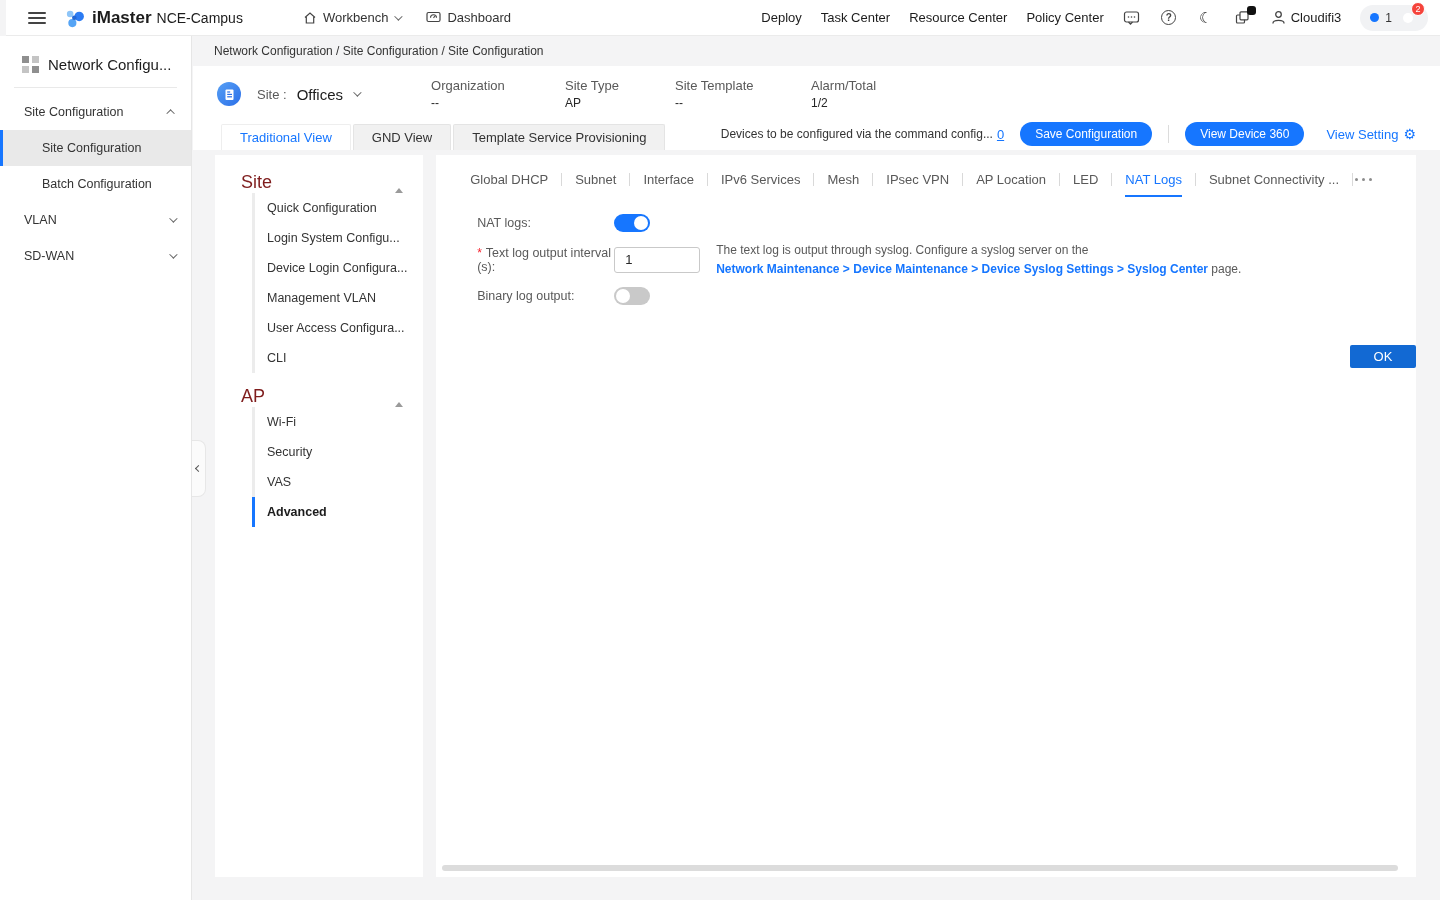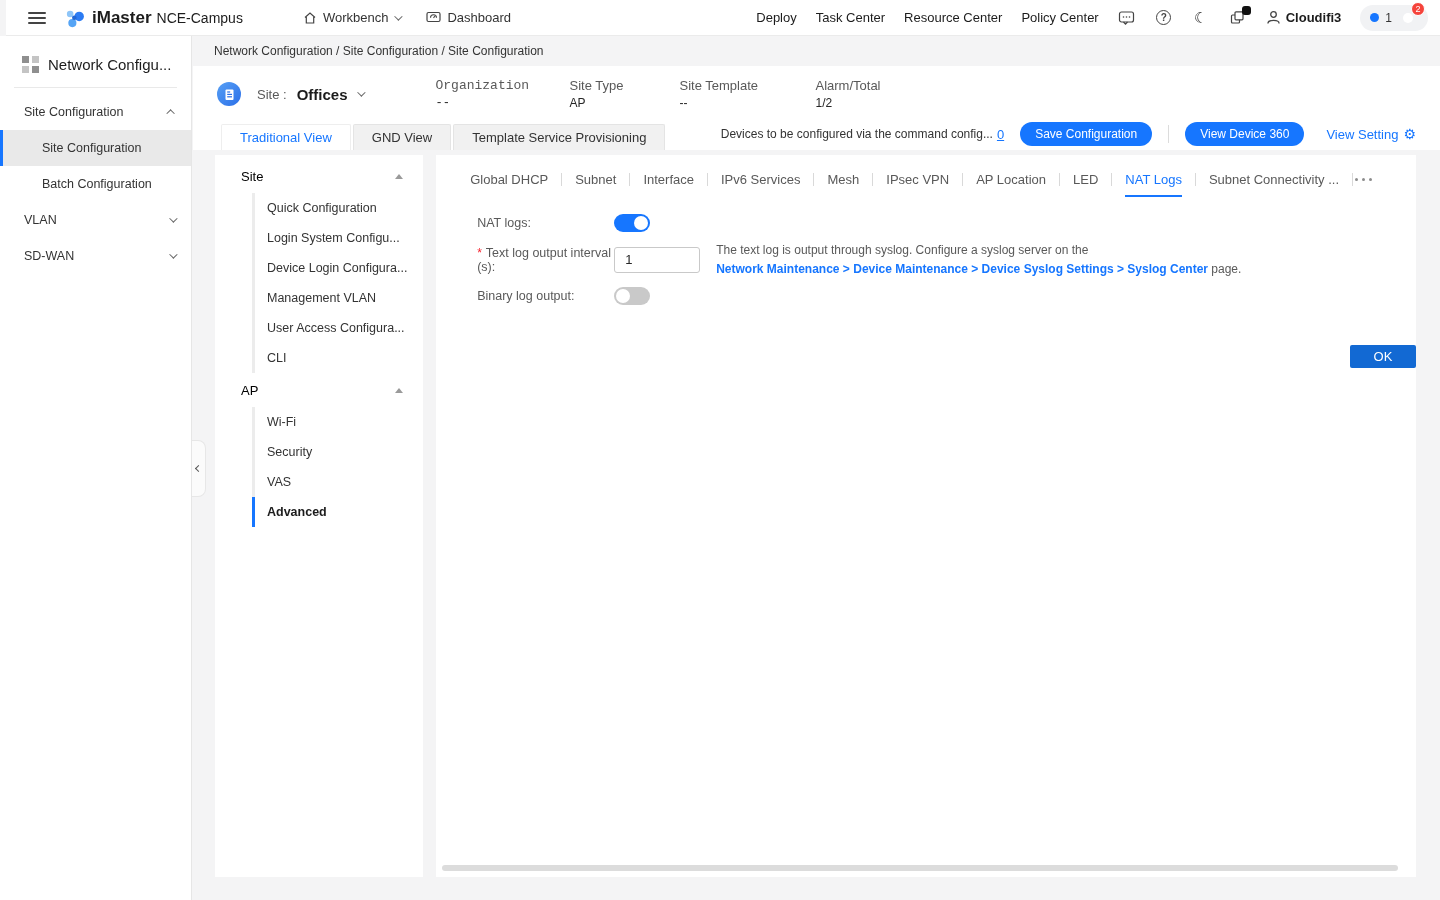--- a/index.html
+++ b/index.html
@@ -22,21 +22,21 @@
   .chev.down { transform:rotate(45deg) translateY(-2px); }
   .chev.up   { transform:rotate(-135deg) translateY(-2px); }
   .chev.left { transform:rotate(135deg); }
   .tb-right { margin-left:auto; display:flex; align-items:center; gap:19px; padding-right:18px; }
   .tb-link { font-size:13px; color:#1c1c1c; cursor:pointer; white-space:nowrap; }
   .tb-icon { width:18px; height:18px; display:flex; align-items:center; justify-content:center; cursor:pointer; position:relative; }
   .help-circle { width:15px; height:15px; border:1.3px solid #444; border-radius:50%; font-size:10px;
                  display:flex; align-items:center; justify-content:center; color:#444; font-weight:bold; }
   .moon { font-size:15px; color:#333; line-height:1; }
   .badge-mini { position:absolute; top:-3px; right:-4px; width:9px; height:9px; background:#111; border-radius:3px; }
-  .user-chip { display:flex; align-items:center; gap:5px; font-size:13px; color:#1c1c1c; cursor:pointer;font-weight:bold; }
+  .user-chip { display:flex; align-items:center; gap:5px; font-size:13px; color:#1c1c1c; cursor:pointer; }
   .status-pill { display:flex; align-items:center; gap:6px; background:#f1f2f4; border-radius:13px; padding:3px 10px 3px 10px; }
   .blue-dot { width:9px; height:9px; border-radius:50%; background:#1676ff; }
   .alarm-num { font-size:12px; color:#333; }
   .ring-wrap { position:relative; width:20px; height:20px; }
   .ring { width:20px; height:20px; border-radius:50%;
           background:conic-gradient(#ffa200 0 28%, #37a5ea 28% 52%, #f25fa0 52% 82%, #ff7a45 82% 100%); position:relative; }
   .ring::after { content:""; position:absolute; left:5px; top:5px; width:10px; height:10px; border-radius:50%; background:#fff; }
   .badge-red { position:absolute; top:-6px; right:-7px; min-width:14px; height:14px; border-radius:8px; background:#f5433b;
                color:#fff; font-size:9px; display:flex; align-items:center; justify-content:center; padding:0 3px; border:1.5px solid #fff; }
 
@@ -61,26 +61,26 @@
 
   
   .content { position:absolute; top:36px; left:193px; right:0; bottom:0; }
   .breadcrumb { height:30px; display:flex; align-items:center; padding-left:21px; font-size:12px; color:#333; }
 
   .band { background:#fff; height:84px; }
   .site-row { height:56px; display:flex; align-items:center; padding-left:24px; }
   .site-icon { width:24px; height:24px; border-radius:50%; background:linear-gradient(135deg,#57a0f5,#2b6fe8);
                display:flex; align-items:center; justify-content:center; }
   .site-label { font-size:13px; color:#595959; margin-left:16px; }
-  .site-name { font-size:15px; font-weight:bold; color:#1c1c1c; margin-left:10px; cursor:pointer; }
+  .site-name { font-size:15px; font-weight:normal; color:#1c1c1c; margin-left:10px; cursor:pointer; }
   .site-name-chev { margin-left:10px; cursor:pointer; }
   .hdr-field { margin-left:0; }
   .hdr-field .f-label { font-size:13px; color:#595959; }
   .hdr-field .f-value { font-size:12px; color:#262626; margin-top:3px; }
-  .f-org { margin-left:72px; width:134px;font-family:Liberation Mono, monospace; }
+  .f-org { margin-left:72px; width:134px; }
   .f-type { width:110px; }
   .f-tpl { width:136px; }
 
   .tabs-row { height:28px; display:flex; align-items:flex-end; padding-left:28px; }
   .vtab { height:26px; display:flex; align-items:center; padding:0 18px; font-size:13px; color:#333;
           background:#f1f1f1; border:1px solid #e4e4e4; border-bottom:none; margin-right:2px; cursor:pointer;
           border-radius:2px 2px 0 0; white-space:nowrap; }
   .vtab.active { background:#fff; color:#1676ff; border-color:#eee; }
   .tabs-right { margin-left:auto; display:flex; align-items:center; padding-right:24px; padding-bottom:4px; }
   .devices-note { font-size:12px; color:#333; }
@@ -88,21 +88,21 @@
   .pill-btn { height:24px; border:none; border-radius:12px; background:#1676ff; color:#fff; font-size:12px;
               padding:0 15px; margin-left:16px; cursor:pointer; font-family:"Liberation Sans",sans-serif; }
   .v-divider { width:1px; height:18px; background:#dcdcdc; margin-left:16px; }
   .view-setting { display:flex; align-items:center; gap:5px; font-size:13px; color:#1676ff; margin-left:22px; cursor:pointer; }
   .gear { font-size:14px; color:#1676ff; line-height:1; }
 
   .panels { display:flex; margin:5px 24px 0 22px; height:722px; }
 
   
   .tree-panel { width:212px; background:#fff; margin-right:13px; padding-top:4px; overflow:hidden; }
-  .tree-group-hd { height:34px; display:flex; align-items:center; padding:0 20px 0 26px; font-size:13px; color:#000000; cursor:pointer; }
+  .tree-group-hd { height:34px; display:flex; align-items:flex-end; padding:0 20px 0 26px; font-size:18px; color:#7f1d1d; cursor:pointer; }
   .tree-group-hd .tri-up { margin-left:auto; width:0; height:0; border-left:4px solid transparent;
                            border-right:4px solid transparent; border-bottom:5px solid #9a9a9a; }
   .tree-items { margin-left:37px; }
   .tree-item { height:30px; display:flex; align-items:center; padding-left:12px; font-size:12.5px; color:#333;
                border-left:3px solid #ececec; cursor:pointer; white-space:nowrap; }
   .tree-item.selected { border-left-color:#1676ff; font-weight:bold; color:#1c1c1c; }
 
   
   .main-panel { flex:1; background:#fff; position:relative; padding:0 24px; }
   .ctabs { height:48px; display:flex; align-items:center; }

